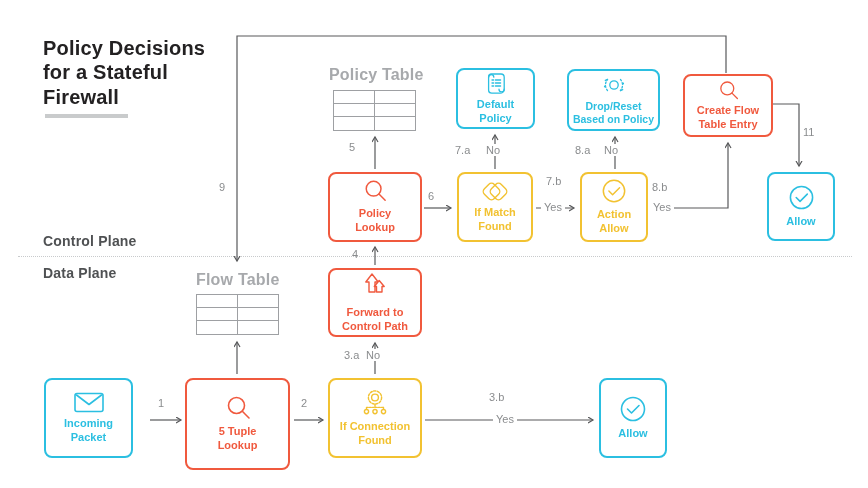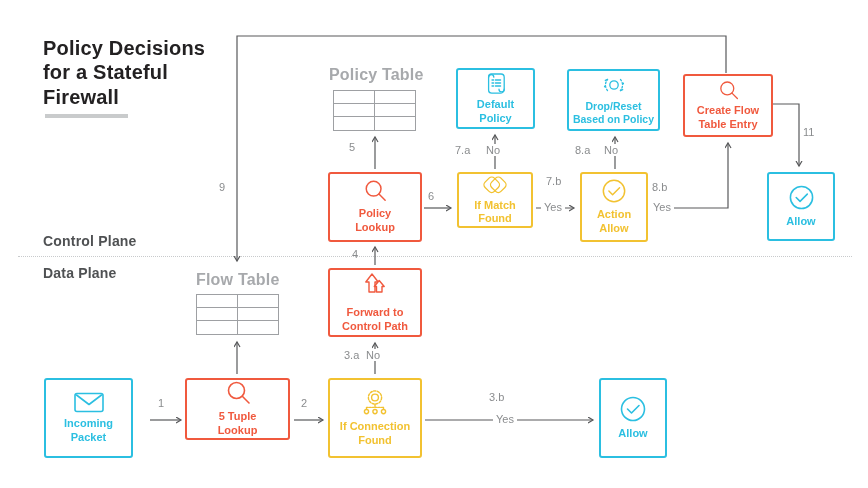--- a/index.html
+++ b/index.html
@@ -22,21 +22,21 @@
     white-space:pre-line;letter-spacing:.2px;
   }
   .title-underline{position:absolute;left:45px;top:114px;width:83px;height:4px;background:#C9CBCC;}
   .plane{position:absolute;font-size:14px;font-weight:bold;color:#4F5153;letter-spacing:.2px;}
   .plane.control{left:43px;top:233px;}
   .plane.data{left:43px;top:265px;}
   .divider{position:absolute;left:18px;top:256px;width:834px;height:0;border-top:1px dotted #C8CACC;}
   svg.wires{position:absolute;left:0;top:0;pointer-events:none;}
   .node{
     position:absolute;box-sizing:border-box;background:#fff;
-    border:2px solid;border-radius:3px;
+    border:2px solid;border-radius:8px;
     display:flex;flex-direction:column;align-items:center;justify-content:center;
     gap:4px;text-align:center;z-index:2;
   }
   .node .nlabel{font-weight:bold;font-size:11px;line-height:1.25;white-space:pre-line;}
   .node.cyan{border-color:var(--cyan);color:var(--cyan);}
   .node.red{border-color:var(--red);color:var(--red);}
   .node.yellow{border-color:var(--yellow);color:var(--yellow);}
   .icon{display:block;stroke:currentColor;fill:none;stroke-width:1.6;stroke-linecap:round;stroke-linejoin:round;}
   .tlabel{position:absolute;font-size:16px;font-weight:bold;color:var(--muted);letter-spacing:.2px;z-index:2;}
   .dtable{
@@ -108,21 +108,21 @@
 
   <div class="node cyan" style="left:44px;top:378px;width:89px;height:80px;">
     <svg class="icon" width="30" height="21" viewBox="0 0 30 21">
       <rect x="1" y="1.5" width="28" height="18" rx="2"></rect>
       <path d="M2.5 3 L15 12.5 L27.5 3"></path>
     </svg>
     <div class="nlabel">Incoming
 Packet</div>
   </div>
 
-  <div class="node red" style="left:185px;top:378px;width:105px;height:62px;">
+  <div class="node red" style="left:185px;top:378px;width:105px;height:92px;">
     <svg class="icon" width="26" height="26" viewBox="0 0 26 26">
       <circle cx="11.5" cy="10.5" r="8"></circle>
       <path d="M17.3 16.3 L24 23"></path>
     </svg>
     <div class="nlabel">5 Tuple
 Lookup</div>
   </div>
 
   <div class="node yellow" style="left:328px;top:378px;width:94px;height:80px;">
     <svg class="icon" width="30" height="27" viewBox="0 0 30 27" style="stroke-width:1.4">
@@ -156,21 +156,21 @@
 
   <div class="node red" style="left:328px;top:172px;width:94px;height:70px;">
     <svg class="icon" width="24" height="24" viewBox="0 0 26 26">
       <circle cx="11.5" cy="10.5" r="8"></circle>
       <path d="M17.3 16.3 L24 23"></path>
     </svg>
     <div class="nlabel">Policy
 Lookup</div>
   </div>
 
-  <div class="node yellow" style="left:457px;top:172px;width:76px;height:56px;gap:2px;">
+  <div class="node yellow" style="left:457px;top:172px;width:76px;height:70px;gap:2px;">
     <svg class="icon" width="34" height="24" viewBox="0 0 34 24" style="stroke-width:1.4">
       <rect x="6.5" y="4.5" width="14" height="14" rx="4" transform="rotate(45 13.5 11.5)"></rect>
       <rect x="13.5" y="4.5" width="14" height="14" rx="4" transform="rotate(45 20.5 11.5)"></rect>
     </svg>
     <div class="nlabel">If Match
 Found</div>
   </div>
 
   <div class="node yellow" style="left:580px;top:172px;width:68px;height:70px;">
     <svg class="icon" width="26" height="26" viewBox="0 0 28 28">

